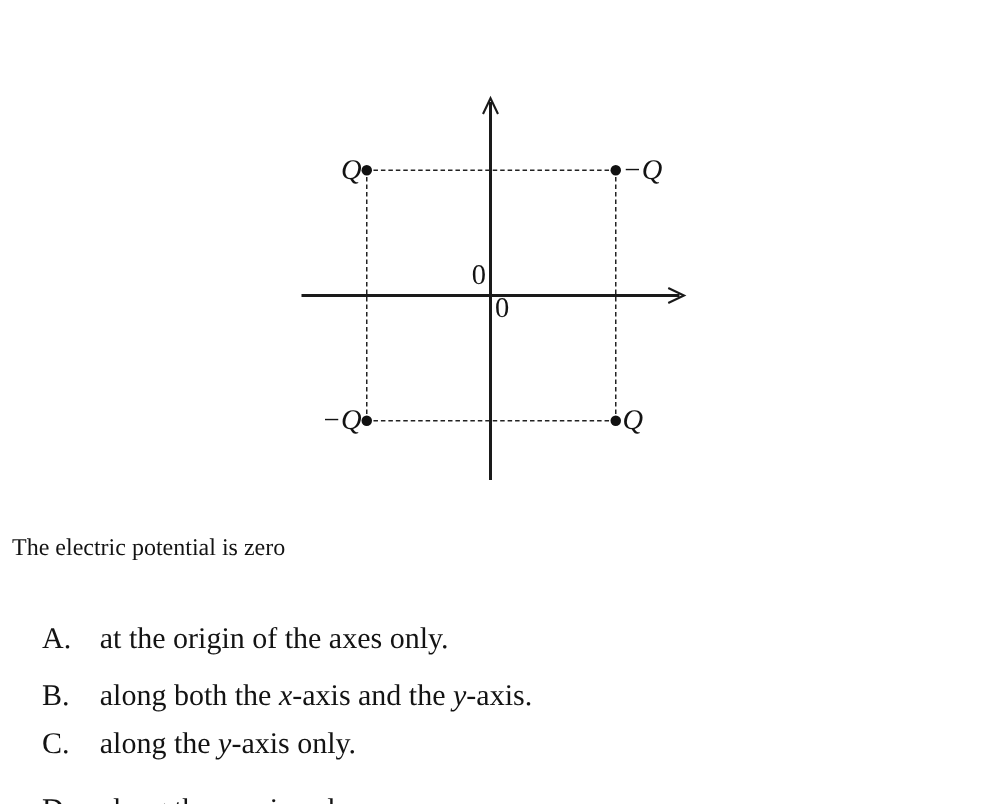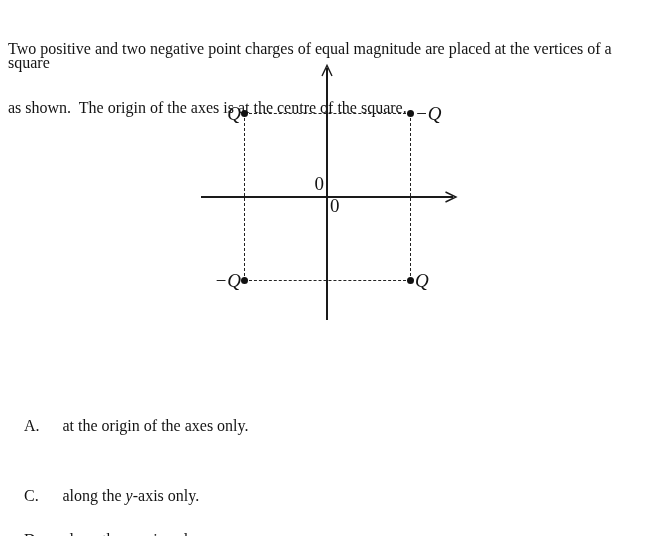--- a/index.html
+++ b/index.html
@@ -73,40 +73,36 @@
   
   .stem {
     position: absolute;
     left: 8px; top: 357px;
     font-size: 16px;
     line-height: 18px;
   }
   .option {
     position: absolute;
     left: 8px;
-    font-size: 16px;
+    font-size: 20px;
     line-height: 18px;
     white-space: pre;
   }
   .opt-a { top: 399px; }
   .opt-b { top: 437px; }
   .opt-c { top: 469px; }
   .opt-d { top: 513px; }
   .letter { display: inline-block; width: 38.5px; }
   .otext i { font-style: italic; }
 </style>
 </head>
 <body>
 
 <div id="page">
 
-  <div class="qtext">
-    <span class="qline">Two positive and two negative point charges of equal magnitude are placed at the vertices of a square</span>
-    <span class="qline">as shown.  The origin of the axes is at the centre of the square.</span>
-  </div>
 
   <div>
 
     <div class="axis y-axis"></div>
     <svg class="arrowhead" style="left:320px; top:64px;" width="14" height="13">
       <polyline points="2,12 7,1.5 12,12" fill="none" stroke="#1a1a1a" stroke-width="1.4"></polyline>
     </svg>
 
     <div class="axis x-axis"></div>
     <svg class="arrowhead" style="left:444px; top:190px;" width="13" height="14">
@@ -122,23 +118,27 @@
 
     <span class="qlabel lbl-tl">Q</span>
     <span class="qlabel lbl-tr">−Q</span>
     <span class="qlabel lbl-bl">−Q</span>
     <span class="qlabel lbl-br">Q</span>
 
     <span class="zero zero-left">0</span>
     <span class="zero zero-right">0</span>
   </div>
 
+  <div class="stem">The electric potential is zero</div>
 
   <div class="option opt-a">
     <span class="letter">A.</span><span class="otext"><span>at the origin of the axes only.</span></span>
+  </div>
+  <div class="option opt-b">
+    <span class="letter">B.</span><span class="otext"><span>along both the </span><i>x</i><span>-axis and the </span><i>y</i><span>-axis.</span></span>
   </div>
   <div class="option opt-c">
     <span class="letter">C.</span><span class="otext"><span>along the </span><i>y</i><span>-axis only.</span></span>
   </div>
   <div class="option opt-d">
     <span class="letter">D.</span><span class="otext"><span>along the </span><i>x</i><span>-axis only.</span></span>
   </div>
 
 </div>
 

